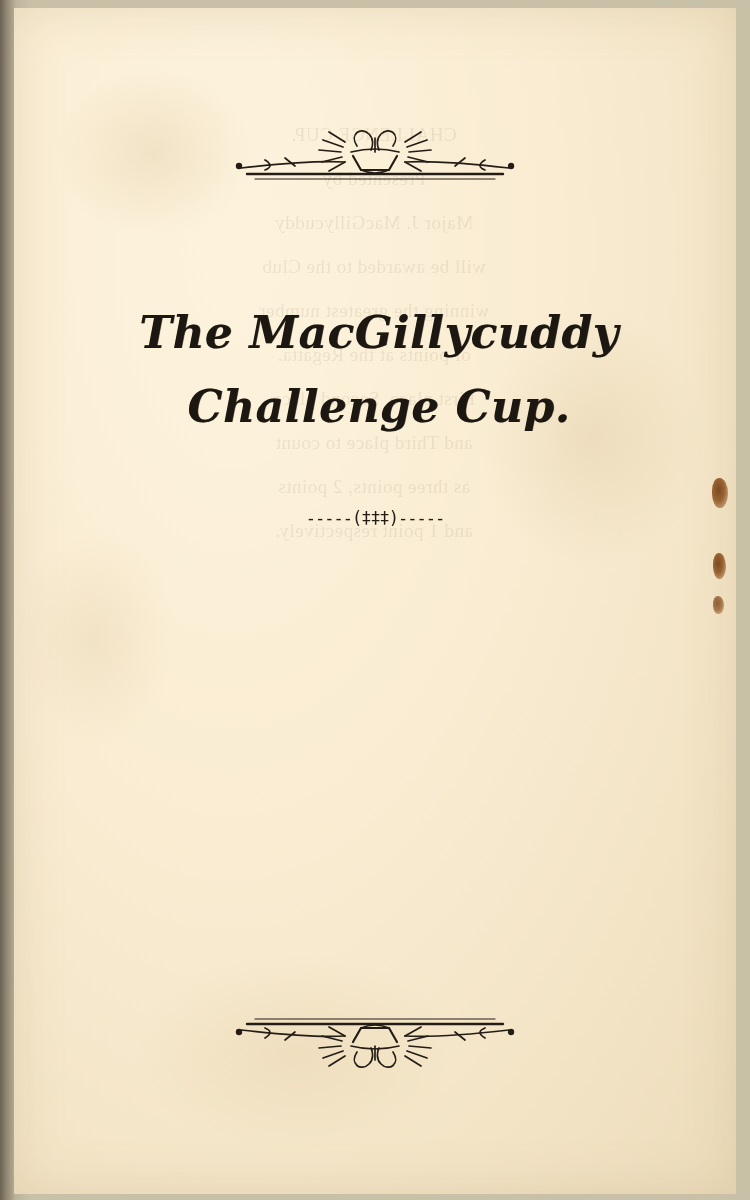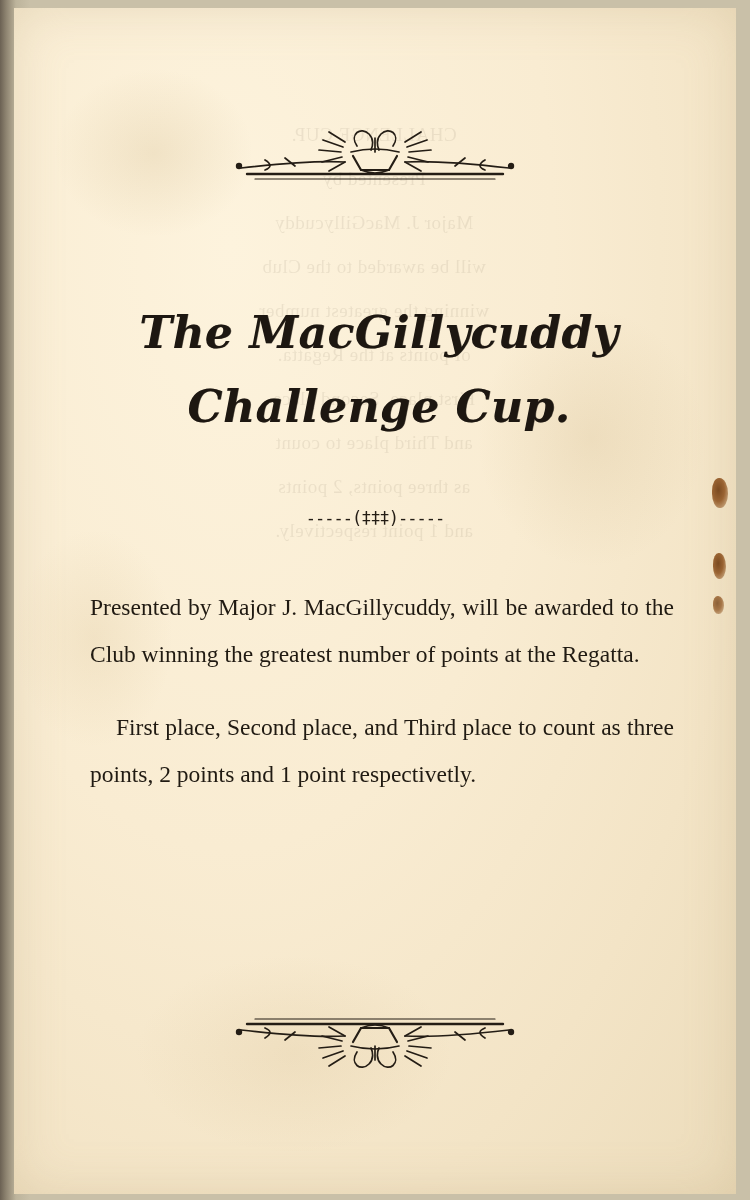--- a/index.html
+++ b/index.html
@@ -206,24 +206,20 @@
         </svg>
       </div>
 
       <div class="title">
         <span>The MacGillycuddy</span>
         <span class="line2">Challenge Cup.</span>
       </div>
 
       <div class="divider">-----(‡‡‡)-----</div>
 
-      <div class="body-text">
-        <p class="para">Presented by Major J. MacGillycuddy, will be awarded to the Club winning the greatest number of points at the Regatta.</p>
-        <p class="para indent">First place, Second place, and Third place to count as three points, 2 points and 1 point respectivetly.</p>
-      </div>
 
       <div class="ornament ornament-bottom">
         <svg width="300" height="72" viewBox="0 0 300 72" fill="none" stroke="#241d15" stroke-width="1.7" stroke-linecap="round">
           <g transform="translate(0,72) scale(1,-1)">
             <path d="M132 26 c-8 -12 4 -20 12 -12 c5 5 4 12 2 16"></path>
             <path d="M168 26 c8 -12 -4 -20 -12 -12 c-5 5 -4 12 -2 16"></path>
             <path d="M126 32 q24 -6 48 0"></path>
             <path d="M128 36 l8 14 h28 l8 -14" stroke-width="2.2"></path>
             <path d="M136 50 q14 6 28 0"></path>
             <path d="M150 18 v14"></path>

